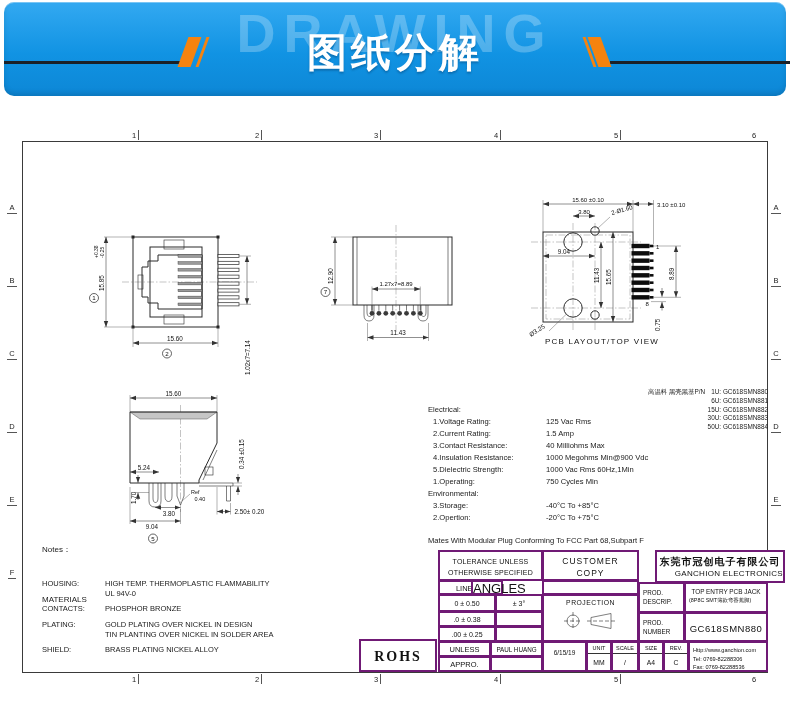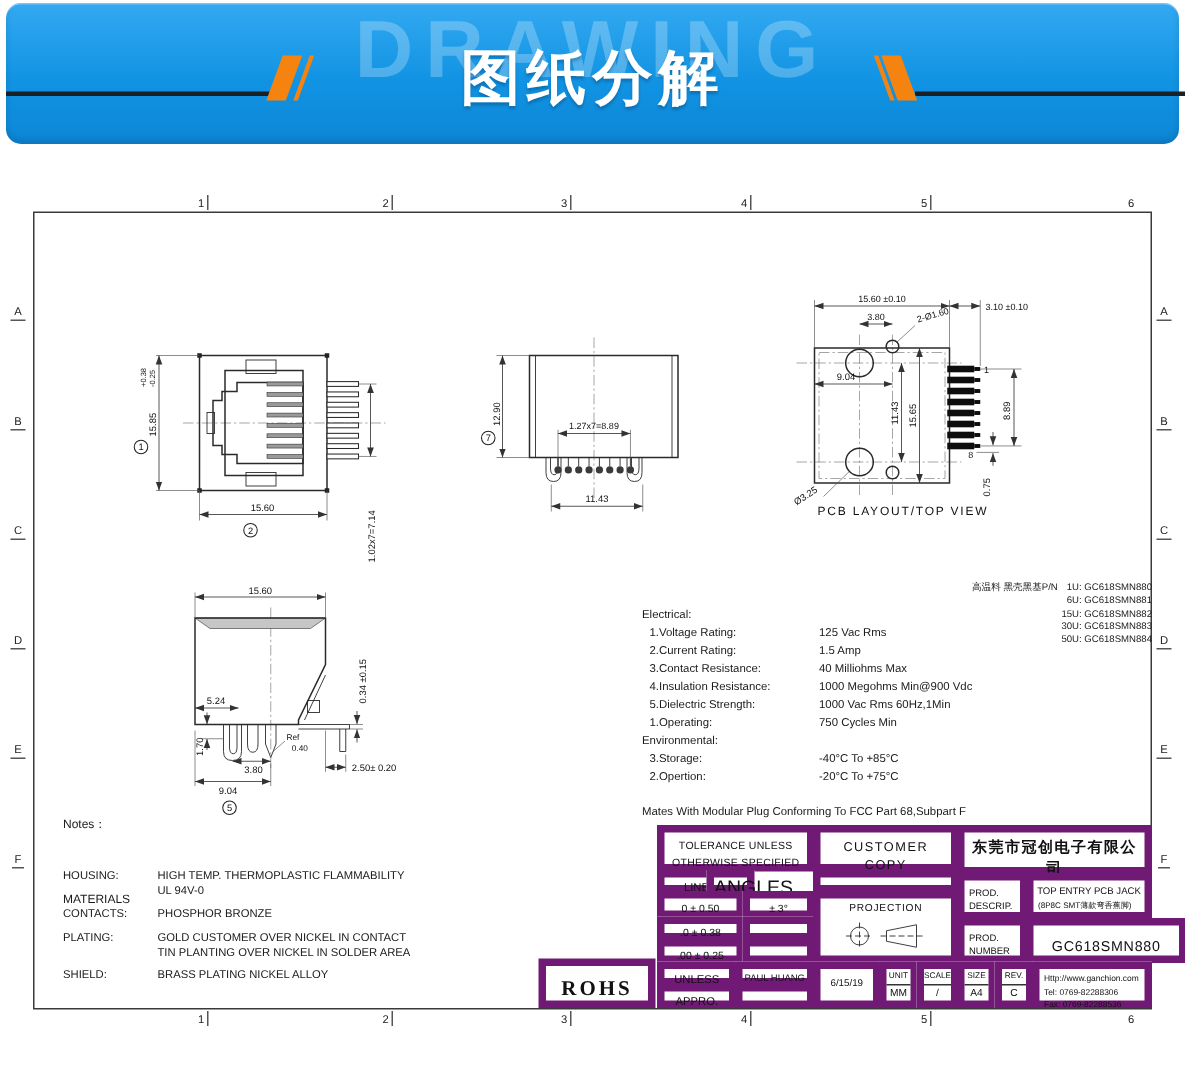--- a/index.html
+++ b/index.html
@@ -49,21 +49,21 @@
   .specs{position:absolute;left:428px;top:404px;width:338px;font-size:7.6px;line-height:12px;}
   .sr{display:grid;grid-template-columns:118px 1fr;}
   .sr .lb{padding-left:5px;}
   .sr.head .lb{padding-left:0;}
   .mates{position:absolute;left:428px;top:536px;font-size:7.6px;}
   .notes-t{position:absolute;left:42px;top:544px;font-size:8px;}
   .notes-m{position:absolute;left:42px;top:559px;font-size:8px;margin-top:36px;}
   .nrow{position:absolute;left:42px;display:flex;font-size:7.5px;line-height:10px;}
   .nrow .nl{width:63px;flex:none;}
   
-  .tb{position:absolute;border:5px solid #701a75;box-sizing:border-box;background:#fff;font-size:7px;color:#111;}
+  .tb{position:absolute;border:2px solid #701a75;box-sizing:border-box;background:#fff;font-size:7px;color:#111;}
   .tb.c{text-align:center;}
   .hdr2{padding-top:4px;line-height:11px;letter-spacing:0.2px;}
   .cust{padding-top:3px;line-height:12px;font-size:8.5px;letter-spacing:1px;}
   .cellv{display:flex;flex-direction:column;height:100%;}
   .cellv .h{font-size:5.5px;border-bottom:1px solid #333;line-height:10px;flex:none;}
   .cellv .v{flex:1;display:flex;align-items:center;justify-content:center;font-size:6.8px;}
   .lab2{font-size:6.3px;line-height:9px;padding:4px 0 0 3px;text-align:left;}
   .comp1{font-size:10px;font-weight:600;letter-spacing:1px;padding-top:3px;}
   .comp2{font-size:8px;letter-spacing:0.3px;text-align:right;}
   .dv1{font-size:6.4px;padding-top:4px;}
@@ -473,21 +473,21 @@
 </div>
 <div class="nrow" style="top:604px">
   <span class="nl">CONTACTS:</span>
   <div>
       <div>PHOSPHOR BRONZE</div>
     </div>
 </div>
 <div class="nrow" style="top:620px">
   <span class="nl">PLATING:</span>
   <div>
-      <div>GOLD CUSTOMER OVER NICKEL IN CONTACT</div>
+      <div>GOLD PLATING OVER NICKEL IN DESIGN</div>
       <div>TIN PLANTING OVER NICKEL IN SOLDER AREA</div>
     </div>
 </div>
 <div class="nrow" style="top:645px">
   <span class="nl">SHIELD:</span>
   <div>
       <div>BRASS PLATING NICKEL ALLOY</div>
     </div>
 </div>
 
@@ -530,37 +530,37 @@
       <span class="v">MM</span>
     </div>
 </div>
 <div class="tb c" style="left:611px;top:641px;width:28px;height:31px;padding:0">
   <div class="cellv">
       <span class="h">SCALE</span>
       <span class="v">/</span>
     </div>
 </div>
 
-<div class="tb c" style="left:638px;top:550px;width:130px;height:33px">
+<div class="tb c" style="left:655px;top:550px;width:130px;height:33px">
   <div class="comp1">东莞市冠创电子有限公司</div>
   <div class="comp2">GANCHION ELECTRONICS</div>
 </div>
 <div class="tb lab2" style="left:638px;top:582px;width:47px;height:31px">
   <div>PROD.</div>
   <div>DESCRIP.</div>
 </div>
 <div class="tb c" style="left:684px;top:582px;width:84px;height:31px">
   <div class="dv1">TOP ENTRY PCB JACK</div>
   <div class="dv2">(8P8C SMT薄款弯香蕉脚)</div>
 </div>
 <div class="tb lab2" style="left:638px;top:612px;width:47px;height:30px">
   <div>PROD.</div>
   <div>NUMBER</div>
 </div>
-<div class="tb c pnum" style="left:684px;top:612px;width:107px;height:30px">GC618SMN880</div>
+<div class="tb c pnum" style="left:684px;top:612px;width:84px;height:30px">GC618SMN880</div>
 <div class="tb c" style="left:638px;top:641px;width:26px;height:31px;padding:0">
   <div class="cellv">
       <span class="h">SIZE</span>
       <span class="v">A4</span>
     </div>
 </div>
 <div class="tb c" style="left:663px;top:641px;width:26px;height:31px;padding:0">
   <div class="cellv">
       <span class="h">REV.</span>
       <span class="v">C</span>

